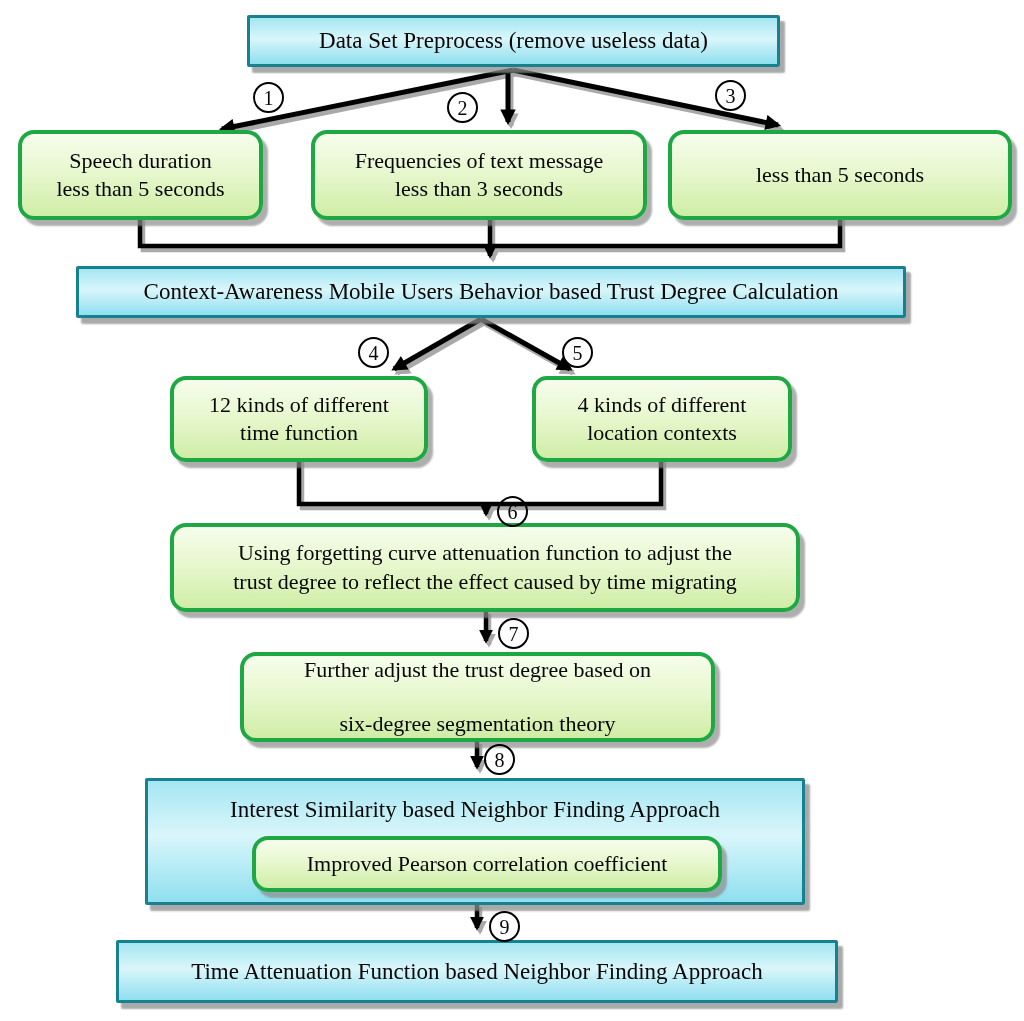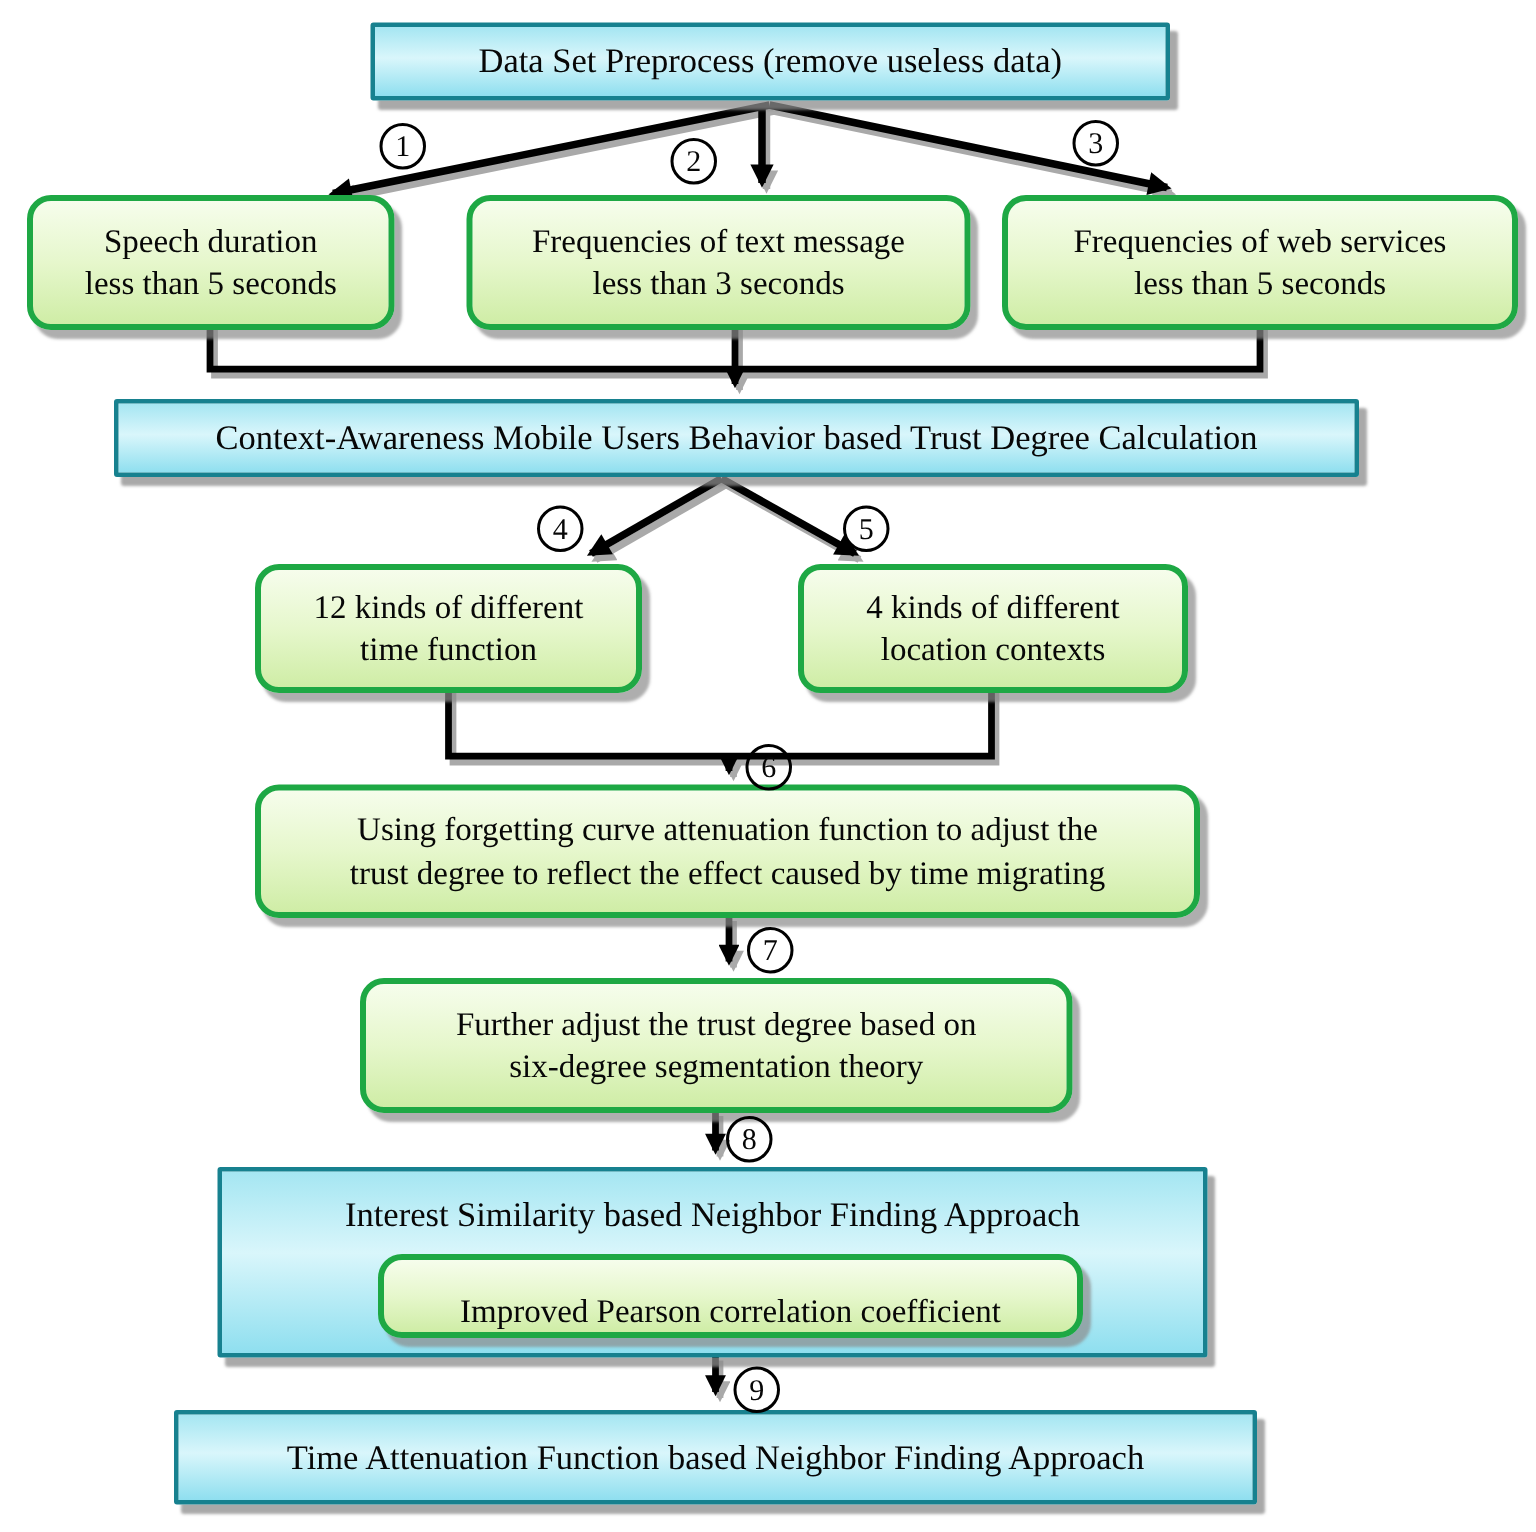--- a/index.html
+++ b/index.html
@@ -99,21 +99,20 @@
     <span>Speech duration</span>
     <span>less than 5 seconds</span>
   </div>
 
   <div class="node green" style="left:311px;top:130px;width:336px;height:90px;">
     <span>Frequencies of text message</span>
     <span>less than 3 seconds</span>
   </div>
 
   <div class="node green" style="left:668px;top:130px;width:344px;height:90px;">
-    <span>Frequencies of web services</span>
     <span>less than 5 seconds</span>
   </div>
 
   <div class="node blue" style="left:76px;top:266px;width:830px;height:52px;">
     <span>Context-Awareness Mobile Users Behavior based Trust Degree Calculation</span>
   </div>
 
   <div class="node green" style="left:170px;top:376px;width:258px;height:86px;">
     <span>12 kinds of different</span>
     <span>time function</span>
@@ -122,30 +121,30 @@
   <div class="node green" style="left:532px;top:376px;width:260px;height:86px;border-radius:15px;">
     <span>4 kinds of different</span>
     <span>location contexts</span>
   </div>
 
   <div class="node green" style="left:170px;top:523px;width:630px;height:89px;">
     <span>Using forgetting curve attenuation function to adjust the</span>
     <span>trust degree to reflect the effect caused by time migrating</span>
   </div>
 
-  <div class="node green" style="left:240px;top:652px;width:475px;height:90px;">
+  <div class="node green" style="left:240px;top:652px;width:475px;height:90px;justify-content:space-between;">
     <span>Further adjust the trust degree based on</span>
     <span>six-degree segmentation theory</span>
   </div>
 
   <div class="node blue" style="left:145px;top:778px;width:660px;height:127px;justify-content:flex-start;padding-top:12px;">
     <span class="b8-title">Interest Similarity based Neighbor Finding Approach</span>
   </div>
 
-  <div class="node green" style="left:252px;top:836px;width:470px;height:56px;justify-content:flex-end;">
+  <div class="node green" style="left:252px;top:836px;width:470px;height:56px;">
     <span>Improved Pearson correlation coefficient</span>
   </div>
 
   <div class="node blue" style="left:116px;top:940px;width:722px;height:63px;">
     <span>Time Attenuation Function based Neighbor Finding Approach</span>
   </div>
 
   <span class="step" style="left:253px;top:82px;">1</span>
   <span class="step" style="left:447px;top:92px;">2</span>
   <span class="step" style="left:715px;top:80px;">3</span>

